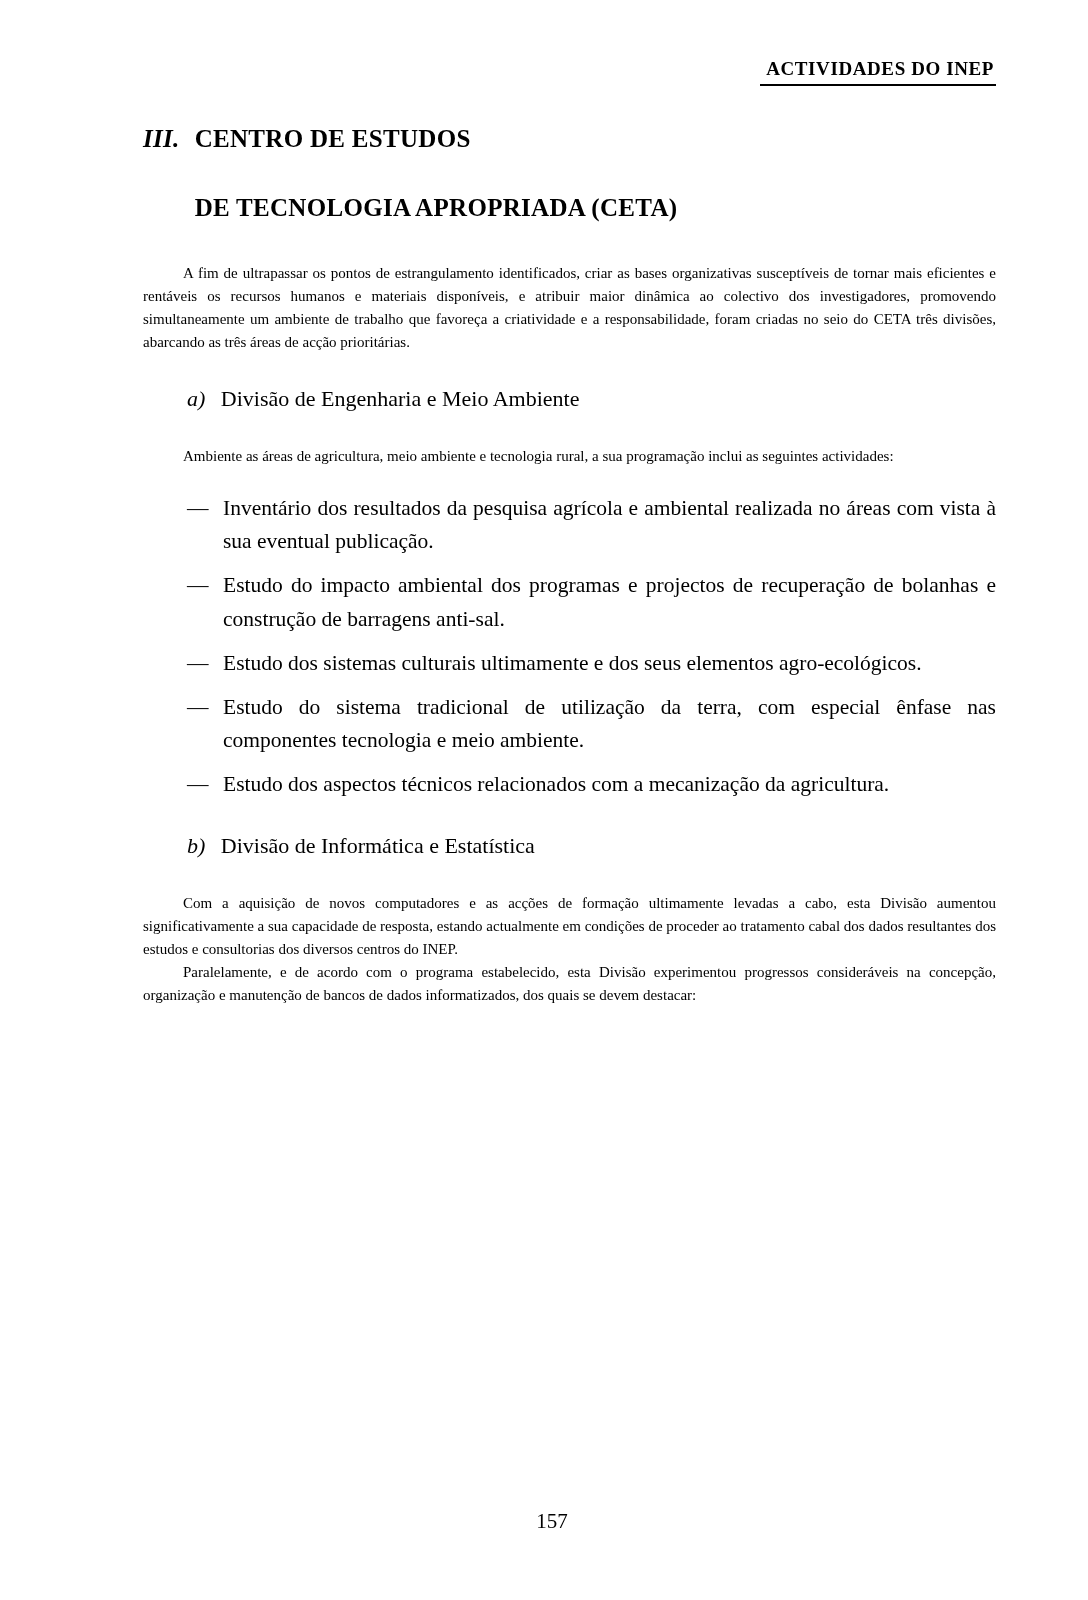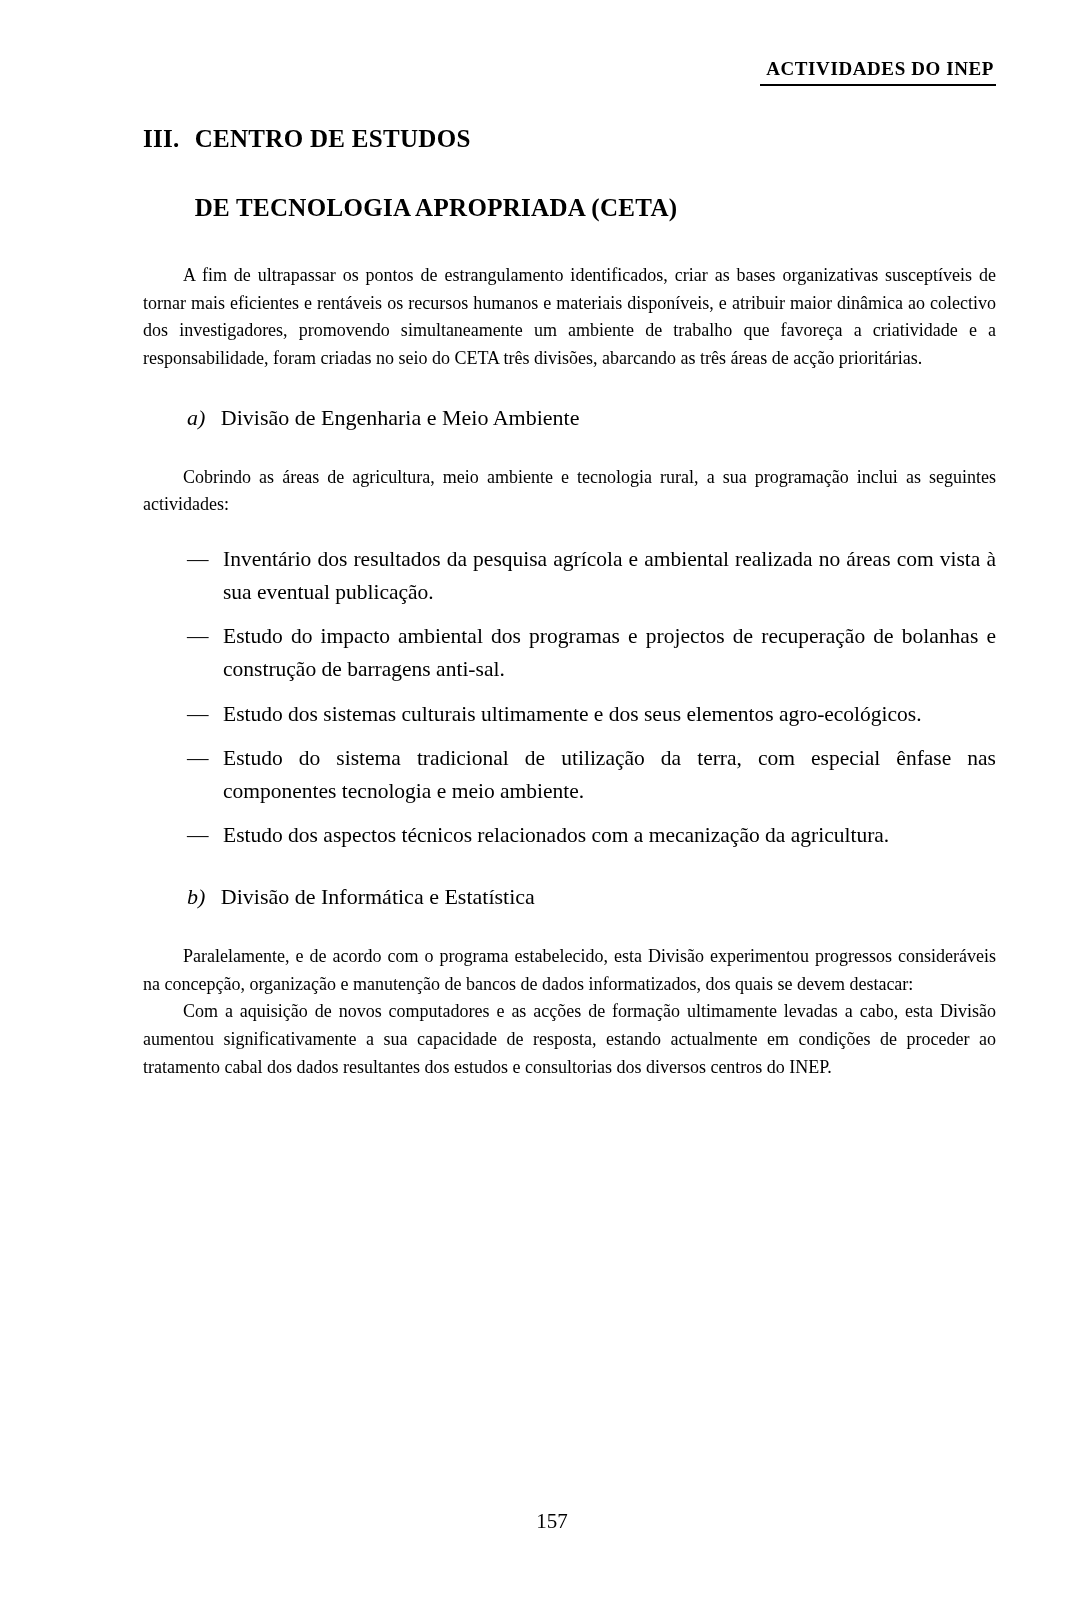--- a/index.html
+++ b/index.html
@@ -33,24 +33,24 @@
     padding-right: 2px;
   }
   .title {
     display: flex;
     margin-top: 36px;
     font-size: 25px;
     font-weight: bold;
     line-height: 1.32;
     letter-spacing: 0.3px;
   }
-  .title .h-num { margin-right: 15px; white-space: nowrap; }
+  .title .h-num { margin-right: 15px; white-space: nowrap; font-style: italic; }
   .title .h-lines { display: flex; flex-direction: column; gap: 36px; }
   p.body {
-    font-size: 18px;
+    font-size: 15px;
     line-height: 1.54;
     text-align: justify;
   }
   .first-indent { text-indent: 40px; }
   .intro { margin-top: 38px; }
   .subheading {
     margin: 30px 0 30px 44px;
     font-size: 22px;
     line-height: 1.4;
   }
@@ -101,21 +101,21 @@
     </span>
   </h1>
 
   <p class="body intro first-indent">A fim de ultrapassar os pontos de estrangulamento identificados, criar as bases organizativas susceptíveis de tornar mais eficientes e rentáveis os recursos humanos e materiais disponíveis, e atribuir maior dinâmica ao colectivo dos investigadores, promovendo simultaneamente um ambiente de trabalho que favoreça a criatividade e a responsabilidade, foram criadas no seio do CETA três divisões, abarcando as três áreas de acção prioritárias.</p>
 
   <div class="subheading">
     <span class="label">a)</span>
     <span class="subtitle">Divisão de Engenharia e Meio Ambiente</span>
   </div>
 
-  <p class="body lead first-indent">Cobrindo as áreas de agricultura, meio ambiente e tecnologia rural, a sua programação inclui as seguintes actividades:</p>
+  <p class="body lead first-indent">Ambiente as áreas de agricultura, meio ambiente e tecnologia rural, a sua programação inclui as seguintes actividades:</p>
 
   <div class="list">
 
     <div class="list-item">
       <span class="dash">—</span>
       <span class="item-text">Inventário dos resultados da pesquisa agrícola e ambiental realizada no áreas com vista à sua eventual publicação.</span>
     </div>
 
     <div class="list-item">
       <span class="dash">—</span>
@@ -137,19 +137,19 @@
       <span class="item-text">Estudo dos aspectos técnicos relacionados com a mecanização da agricultura.</span>
     </div>
 
   </div>
 
   <div class="subheading">
     <span class="label">b)</span>
     <span class="subtitle">Divisão de Informática e Estatística</span>
   </div>
 
+  <p class="body para-b first-indent">Com a aquisição de novos computadores e as acções de formação ultimamente levadas a cabo, esta Divisão aumentou significativamente a sua capacidade de resposta, estando actualmente em condições de proceder ao tratamento cabal dos dados resultantes dos estudos e consultorias dos diversos centros do INEP.</p>
+
   <p class="body para-b first-indent">Paralelamente, e de acordo com o programa estabelecido, esta Divisão experimentou progressos consideráveis na concepção, organização e manutenção de bancos de dados informatizados, dos quais se devem destacar:</p>
-
-  <p class="body para-b first-indent">Com a aquisição de novos computadores e as acções de formação ultimamente levadas a cabo, esta Divisão aumentou significativamente a sua capacidade de resposta, estando actualmente em condições de proceder ao tratamento cabal dos dados resultantes dos estudos e consultorias dos diversos centros do INEP.</p>
 
   <div class="page-number">157</div>
 
 </div>
 
 </body></html>

